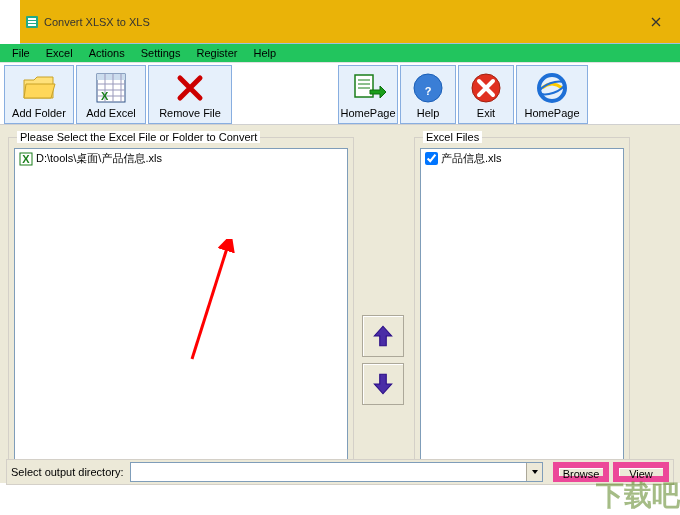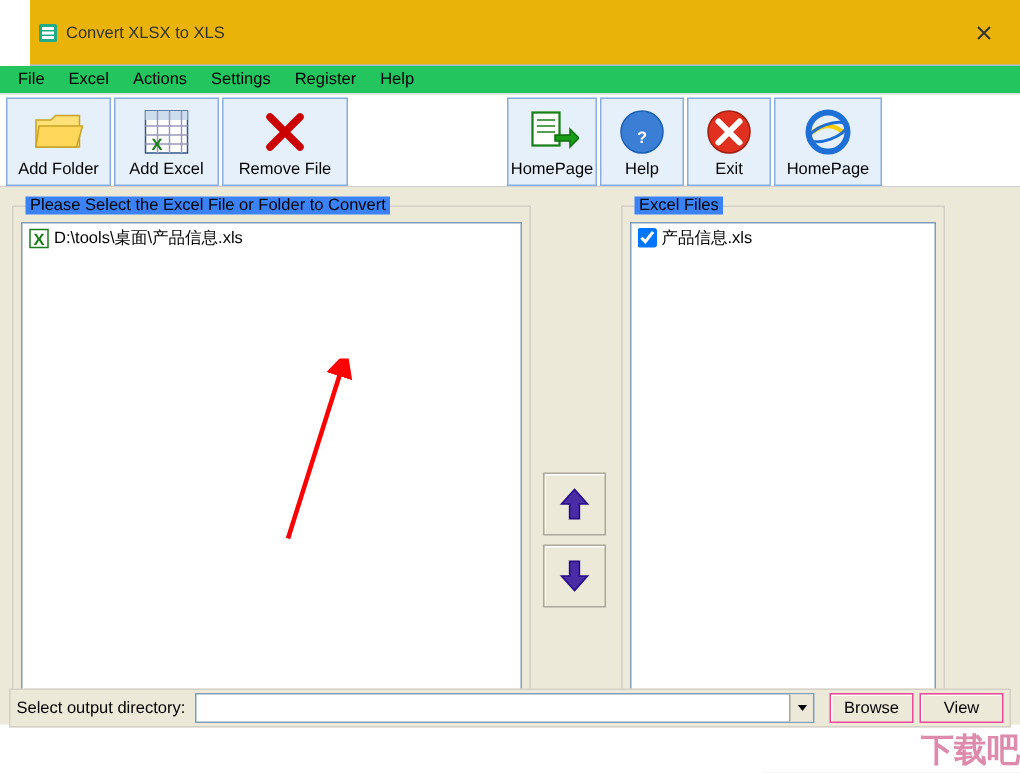--- a/index.html
+++ b/index.html
@@ -15,41 +15,41 @@
   
   .toolbar { height: 62px; background: #fff; display: flex; align-items: stretch; padding: 2px 4px 0; border-bottom: 1px solid #d0d0d0; }
   .tool-btn { width: 70px; border: 1px solid transparent; display: flex; flex-direction: column; align-items: center; justify-content: center; padding: 2px 4px; margin-right: 2px; cursor: default; }
   .tool-btn.sel { border: 1px solid #88aee0; background: #e6f0fb; }
   .tool-btn .icon { width: 36px; height: 36px; display: flex; align-items: center; justify-content: center; }
   .tool-btn .label { font-size: 11px; margin-top: 1px; white-space: nowrap; }
   .toolbar .gap { width: 104px; }
   
   .main { position: relative; height: 358px; background: #ece9d8; padding: 6px; }
   .groupbox { position: absolute; border: 1px solid #d4d0c8; background: #ece9d8; }
-  .groupbox .legend { position: absolute; top: -7px; left: 8px; background: #3b82f6; padding: 0 3px; font-size: 11px; }
+  .groupbox .legend { position: absolute; top: -7px; left: 8px; background: #ffffff; padding: 0 3px; font-size: 11px; }
   .gb-left { left: 8px; top: 12px; width: 346px; height: 338px; }
   .gb-right { left: 414px; top: 12px; width: 216px; height: 338px; }
   
   .listview { position: absolute; left: 5px; top: 10px; right: 5px; bottom: 5px; background: #fff; border: 1px solid #7f9db9; overflow: hidden; }
   .list-item { padding: 2px 4px; display: flex; align-items: center; }
   .item-icon { width: 14px; height: 14px; margin-right: 3px; display: inline-flex; align-items: center; justify-content: center; }
   .chk { width: 13px; height: 13px; margin-right: 3px; }
   
   .arrow-btns { position: absolute; left: 362px; top: 190px; width: 42px; }
   .arrow-btn { width: 42px; height: 42px; background: #ece9d8; border: 1px solid #aca899; display: flex; align-items: center; justify-content: center; margin-bottom: 6px; box-shadow: inset 1px 1px 0 #fff; }
   
   .footer { position: absolute; bottom: 30px; left: 6px; right: 6px; height: 26px; border: 1px solid #d4d0c8; background: #ece9d8; display: flex; align-items: center; padding: 1px 4px; }
   .footer .lbl { margin-right: 6px; }
   .footer .combo { flex: 1; height: 20px; background: #fff; border: 1px solid #7f9db9; margin-right: 6px; display: flex; align-items: center; }
   .footer .combo .drop { width: 16px; height: 18px; background: #ece9d8; border-left: 1px solid #aca899; margin-left: auto; display: flex; align-items: center; justify-content: center; }
-  .footer button { width: 56px; height: 20px; background: #ece9d8; border: 1px solid #ec4899; box-shadow: inset 1px 1px 0 #fff; margin-left: 4px; font-size: 11px; cursor: default; }
+  .footer button { width: 56px; height: 20px; background: #ece9d8; border: 6px solid #ec4899; box-shadow: inset 1px 1px 0 #fff; margin-left: 4px; font-size: 11px; cursor: default; }
   
   .red-arrow { position: absolute; left: 180px; top: 114px; pointer-events: none; z-index: 10; }
   
-  .watermark { position: absolute; right: 0px; bottom: 0px; font-size: 22px; color: #be185d; font-weight: bold; opacity: 0.5; pointer-events: none; }
+  .watermark { position: absolute; right: 0px; bottom: 0px; font-size: 28px; color: #4d7c0f; font-weight: bold; opacity: 0.5; pointer-events: none; }
 </style>
 </head>
 <body>
 
 <div class="titlebar">
   <span class="titlebar-icon">
     <svg viewBox="0 0 16 16" width="16" height="16">
         <rect x="2" y="2" width="12" height="12" fill="#2a8" rx="1"></rect>
         <rect x="4" y="4" width="8" height="2" fill="#fff"></rect>
         <rect x="4" y="7" width="8" height="2" fill="#fff"></rect>

